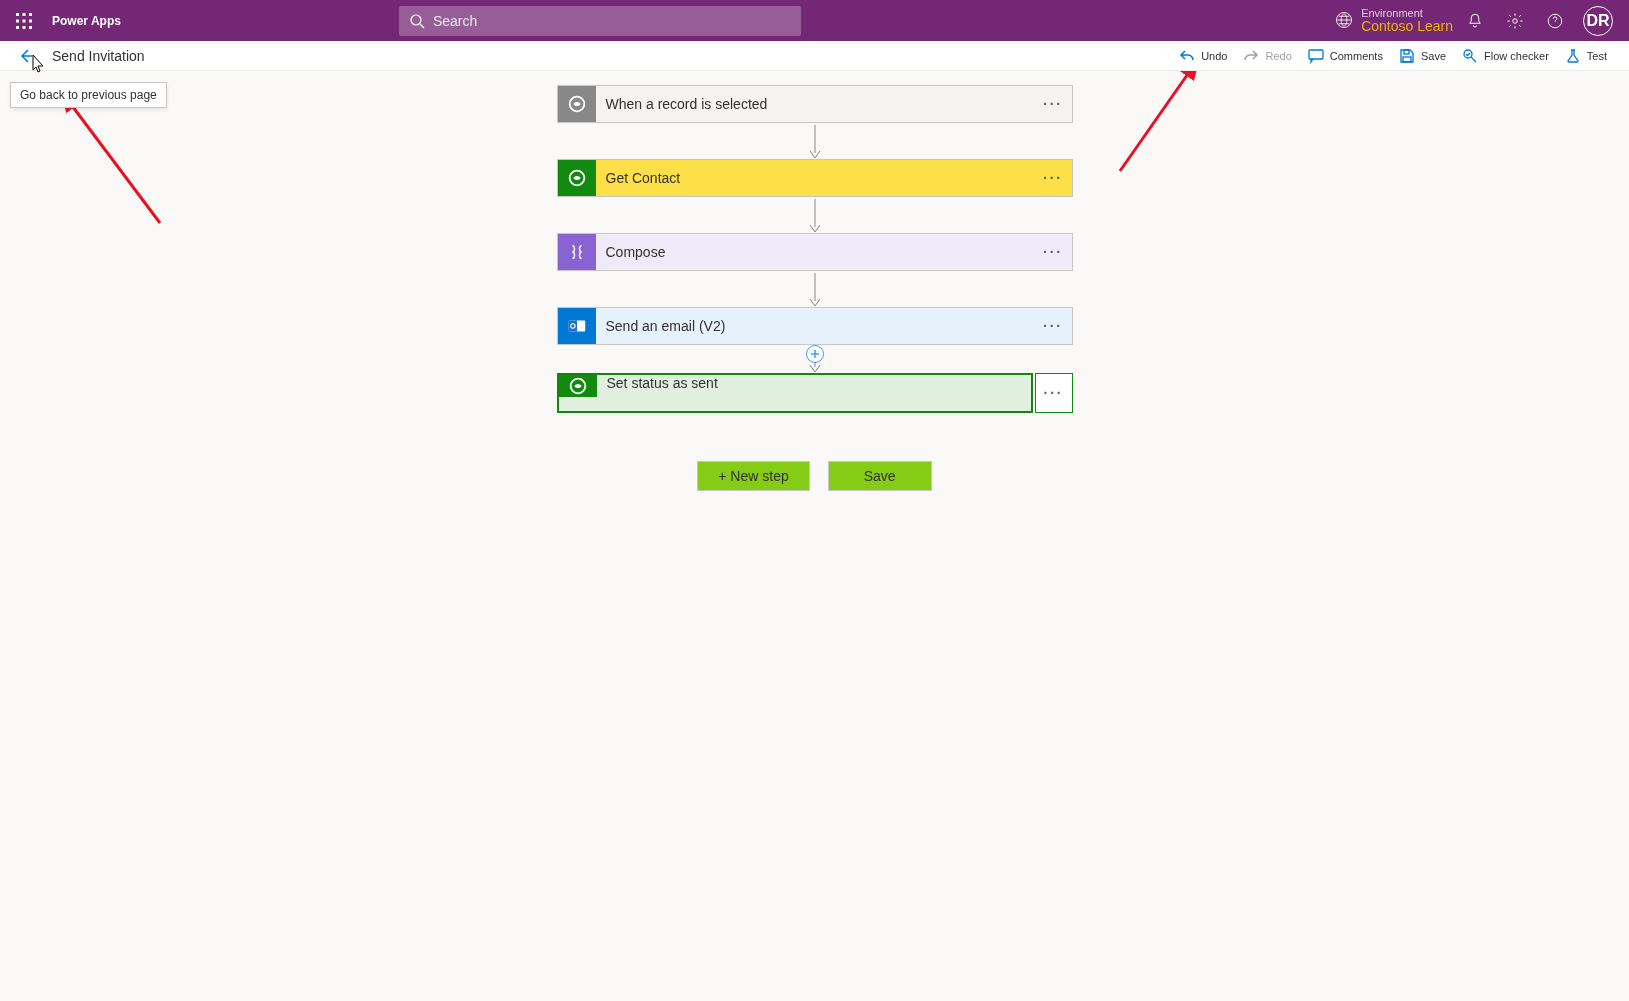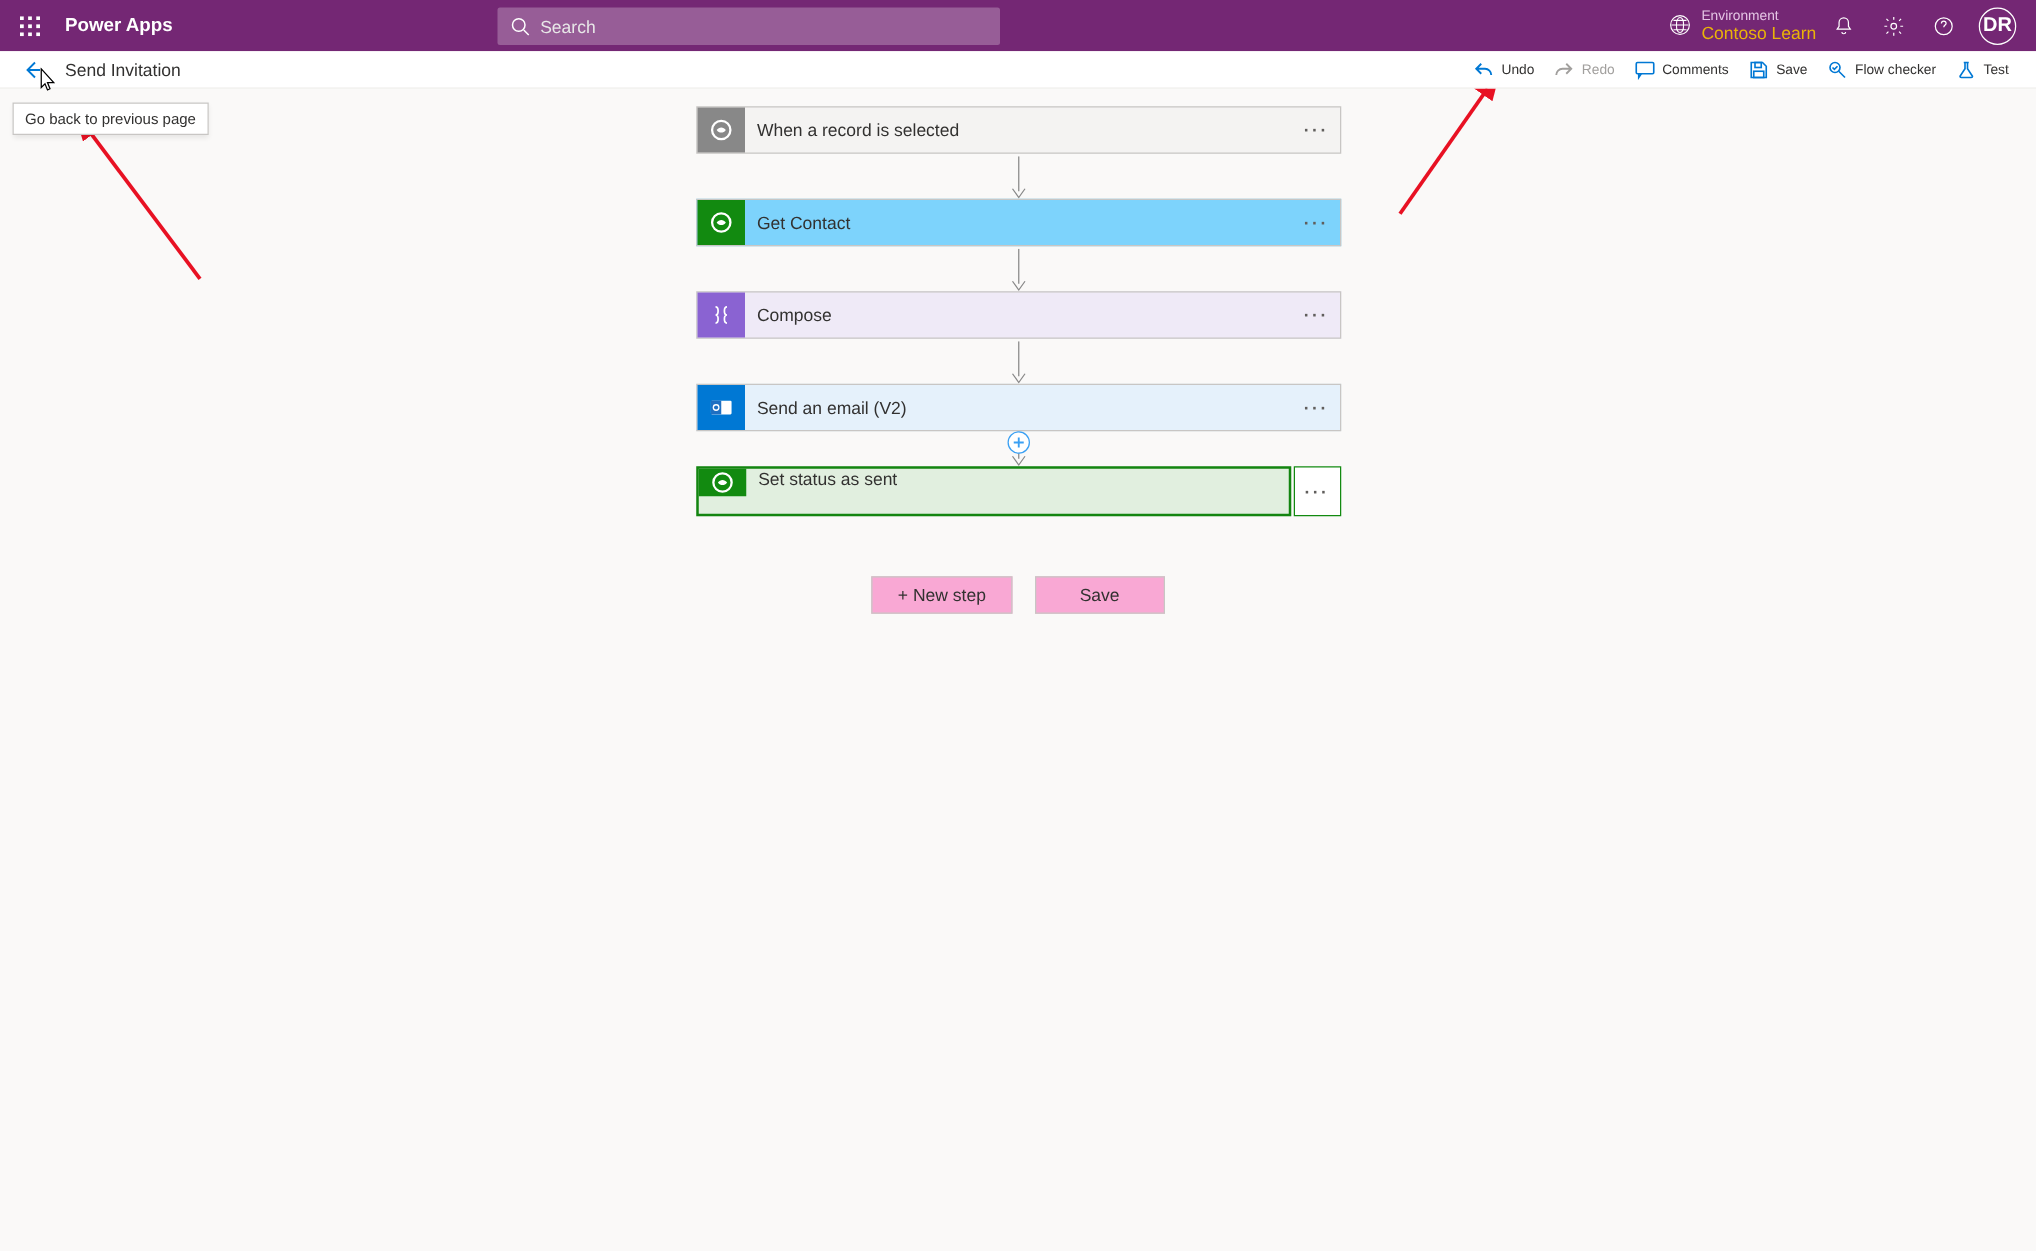--- a/index.html
+++ b/index.html
@@ -22,24 +22,24 @@
     align-items: center;
     padding: 0 8px;
   }
   .waffle {
     width: 32px; height: 32px;
     display: flex; align-items: center; justify-content: center;
     cursor: pointer;
   }
   .waffle svg { width: 16px; height: 16px; fill: #fff; }
   .app-title {
-    font-size: 15px;
+    font-size: 12px;
     font-weight: 600;
     margin-left: 12px;
-    margin-right: 18px;
+    margin-right: 36px;
     white-space: nowrap;
   }
   .search-wrap {
     flex: 0 0 auto;
     margin-left: 242px;
   }
   .search {
     width: 402px;
     height: 30px;
     background: rgba(255,255,255,0.25);
@@ -171,21 +171,21 @@
     width: 38px;
     display: flex; align-items: center; justify-content: center;
     cursor: pointer;
     border-left: 1px solid transparent;
   }
   .step .menu span { letter-spacing: 2px; color: #605e5c; font-weight: 700; font-size: 14px; }
   
   .step.s-record .icon { background: #888888; }
   .step.s-record { background: #f4f3f2; }
   .step.s-contact .icon { background: #128a10; }
-  .step.s-contact { background: #7dd3fc; text-align: right; }
+  .step.s-contact { background: #fde047; text-align: right; }
   .step.s-compose .icon { background: #8a63d2; }
   .step.s-compose { background: #efeaf7; }
   .step.s-email .icon { background: #0078d4; }
   .step.s-email { background: #e5f1fb; }
   
   .step.selected {
     border: none;
     background: transparent;
     height: 40px;
   }
@@ -235,21 +235,21 @@
   .bottom-buttons {
     display: flex;
     gap: 18px;
     margin-top: 48px;
     justify-content: center;
   }
   .btn {
     height: 30px;
     padding: 0 20px;
     border: 1px solid #c8c6c4;
-    background: #f9a8d4;
+    background: #84cc16;
     font-size: 14px;
     display: flex; align-items: center; justify-content: center;
     cursor: pointer;
     color: #323130;
   }
   
   .annot {
     position: absolute;
     pointer-events: none;
     z-index: 25;

